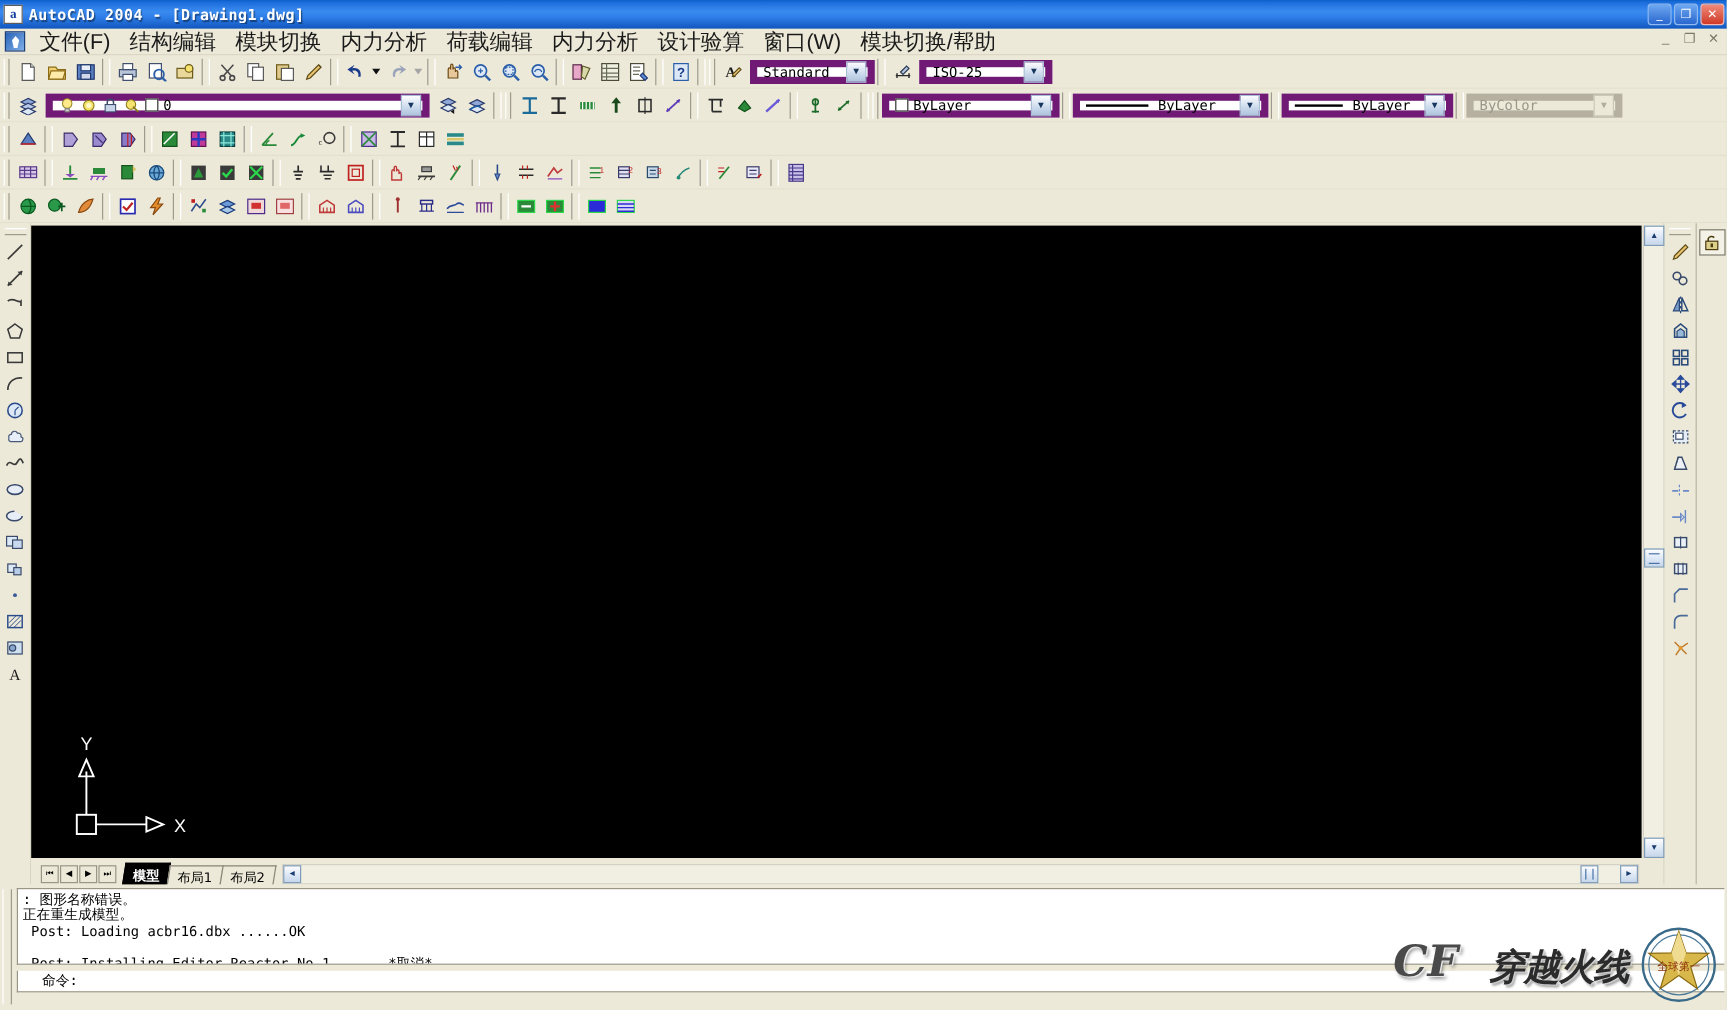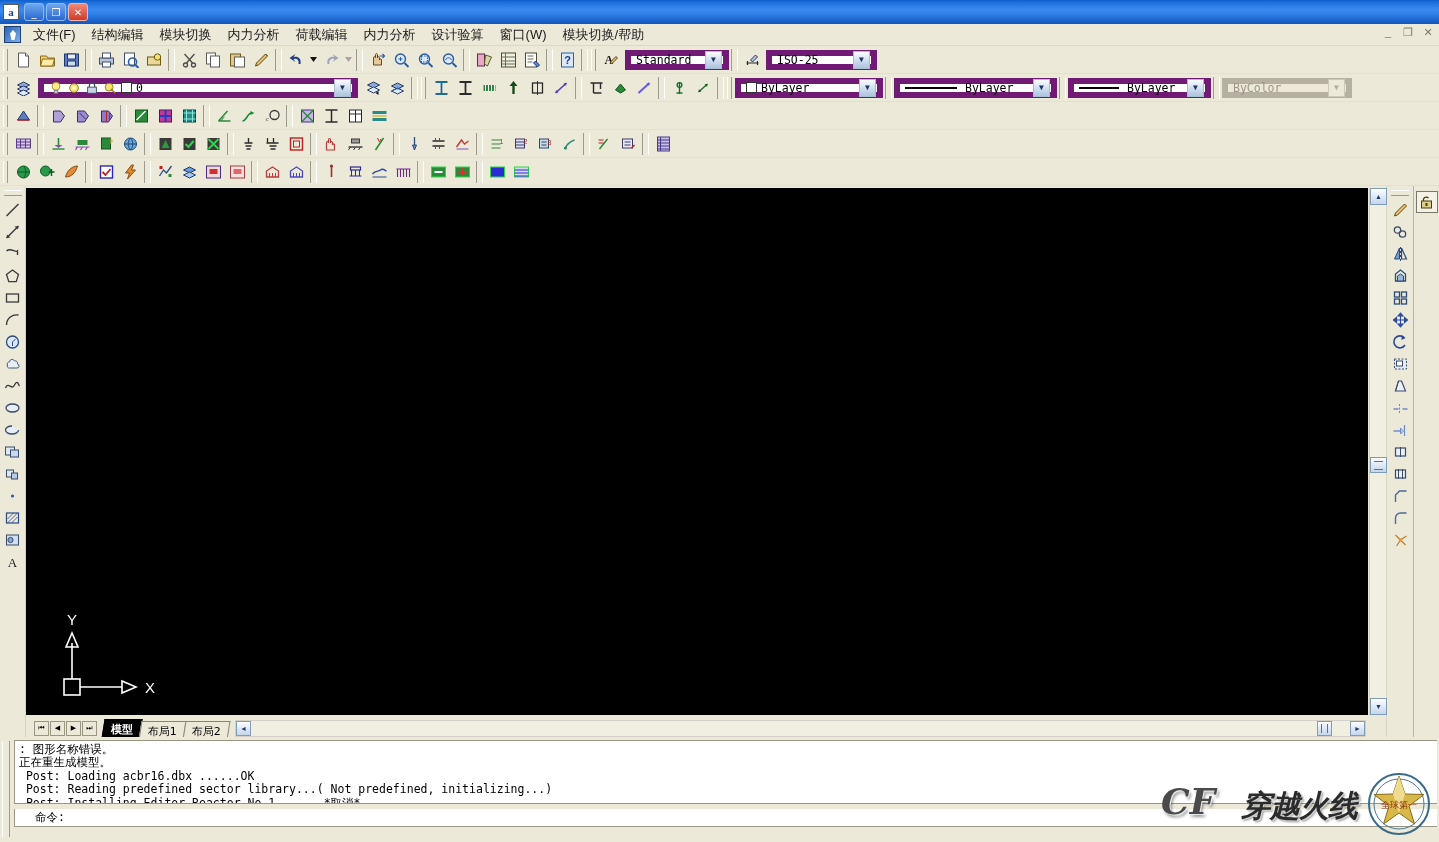--- a/index.html
+++ b/index.html
@@ -71,21 +71,21 @@
     position: relative; flex: 0 0 auto;
   }
   .menu-appicon::after {
     content: "";
     position: absolute; left: 5px; top: 3px;
     width: 6px; height: 10px;
     background: #fff;
     clip-path: polygon(50% 0,100% 35%,75% 100%,25% 100%,0 35%);
   }
   .menu-item {
-    font-size: 13px;
+    font-size: 18px;
     color: #1a1a1a;
     padding: 6px 8px;
     white-space: nowrap;
     cursor: default;
   }
   .menu-winbtns {
     position: absolute; right: 4px; top: 2px;
     display: flex; gap: 6px;
     color: #7a7a6a; font-size: 11px;
   }
@@ -304,20 +304,21 @@
   }
   .wm-star { position:absolute; right: 8px; top: 2px; width:64px; height:64px; }
 </style>
 </head>
 <body>
 
 <div id="app">
 
   <div class="titlebar">
     <div class="tb-icon">a</div>
+    <div class="tb-title">AutoCAD 2004 - [Drawing1.dwg]</div>
     <div class="tb-btns">
       <div class="tb-btn">_</div>
       <div class="tb-btn">❐</div>
       <div class="tb-btn close">✕</div>
     </div>
   </div>
 
   <div class="menubar">
     <div class="menu-appicon"></div>
     <div class="menu-item">文件(F)</div>
@@ -1293,21 +1294,21 @@
             <rect x="3" y="7" width="10" height="7" fill="#dccf8a" stroke="#4a3a10"></rect>
             <path d="M5 7V5a3 3 0 015-1" fill="none" stroke="#4a3a10" stroke-width="1.3"></path>
             <path d="M7 9h2v3H7z" fill="#4a3a10"></path>
           </svg>
       </div>
     </div>
   </div>
 
   <div class="cmdarea">
     <div class="cmdleftgrip"></div>
-    <div class="cmdhist"><span>: 图形名称错误。</span><br><span>正在重生成模型。</span><br><span> Post: Loading acbr16.dbx ......OK</span><br><span> Post: Reading predefined sector library...( Not predefined, initializing...)</span><br><span> Post: Installing Editor Reactor No.1.......*取消*</span></div>
+    <div class="cmdhist"><span>: 图形名称错误。</span><br><span>正在重生成模型。</span><br><span> Post: Loading acbr16.dbx ......OK</span><br><br><span> Post: Installing Editor Reactor No.1.......*取消*</span></div>
     <div class="cmdline">
       <span>命令:</span>
       <span></span>
     </div>
   </div>
 
   <div class="watermark">
     <div class="wm-cf">CF</div>
     <div class="wm-text" style="left:72px">穿越火线</div>
     <svg class="wm-star" viewBox="0 0 64 64">

